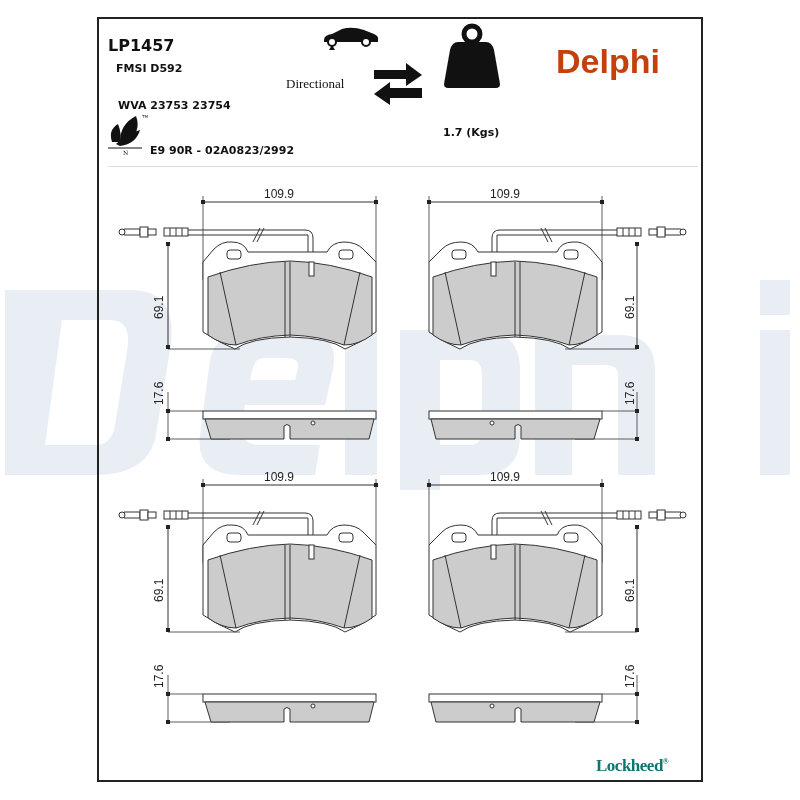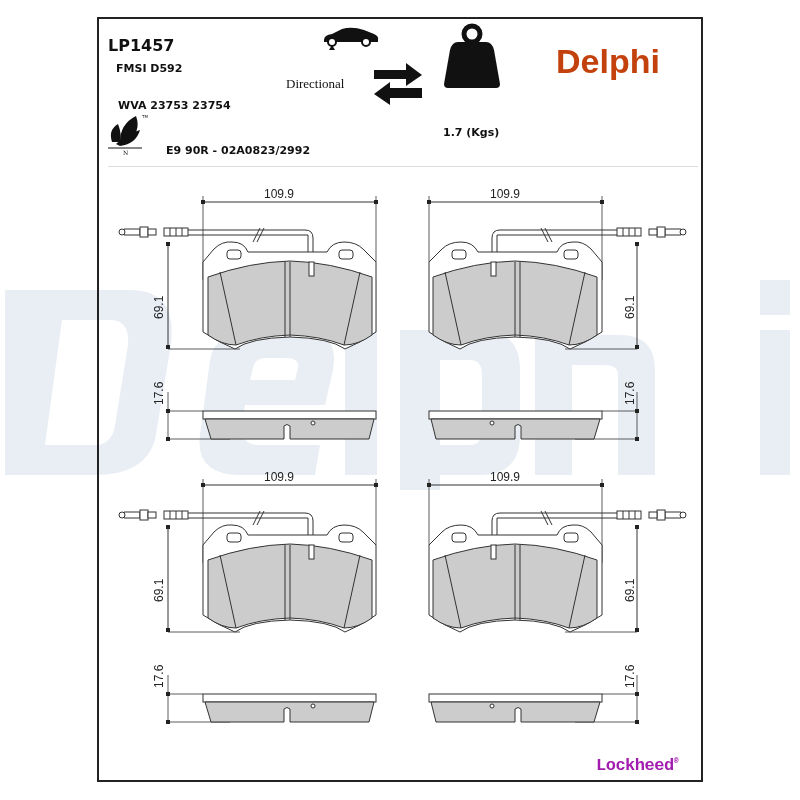--- a/index.html
+++ b/index.html
@@ -2,25 +2,25 @@
 <html><head>
 <meta charset="utf-8">
 <style>
   html,body{margin:0;padding:0;background:#fff;}
   body{width:800px;height:800px;position:relative;overflow:hidden;font-family:"DejaVu Sans",sans-serif;color:#111;}
   .watermark{position:absolute;left:0;top:270px;width:800px;height:220px;z-index:0;}
   .frame{position:absolute;left:97px;top:17px;width:606px;height:765px;border:2px solid #222;box-sizing:border-box;z-index:1;}
   .pn{position:absolute;left:108px;top:36px;font-weight:bold;font-size:16px;}
   .fmsi{position:absolute;left:116px;top:62px;font-weight:bold;font-size:11px;}
   .wva{position:absolute;left:118px;top:82px;font-weight:bold;font-size:11px;margin-top:17px;}
-  .ece{position:absolute;left:150px;top:144px;font-weight:bold;font-size:11px;margin-left:16px;}
+  .ece{position:absolute;left:150px;top:144px;font-weight:bold;font-size:11px;}
   .dir{position:absolute;left:286px;top:76px;font-size:13px;font-family:Liberation Serif, serif;}
   .weight{position:absolute;left:443px;top:90px;font-weight:bold;font-size:11px;margin-top:36px;}
   .delphi{position:absolute;left:556px;top:42px;font-family:"Liberation Sans",sans-serif;font-weight:bold;font-size:34px;color:#c2410c;letter-spacing:0px;}
-  .lockheed{position:absolute;left:596px;top:756px;font-family:Liberation Mono, monospace;font-weight:bold;font-size:17px;color:#a21caf;letter-spacing:-0.5px;}
+  .lockheed{position:absolute;left:596px;top:756px;font-family:Liberation Serif, serif;font-weight:bold;font-size:17px;color:#0f766e;letter-spacing:-0.5px;}
   .lockheed sup{font-size:8px;}
   .sep{position:absolute;left:108px;top:166px;width:590px;height:1px;background:#ddd;}
   svg.ic{position:absolute;}
   .drw{position:absolute;left:0;top:0;z-index:2;}
   .dim{font-family:"Liberation Sans",sans-serif;font-size:12px;fill:#222;}
 </style>
 </head>
 <body>
 
 <svg class="watermark" viewBox="0 0 800 220">

